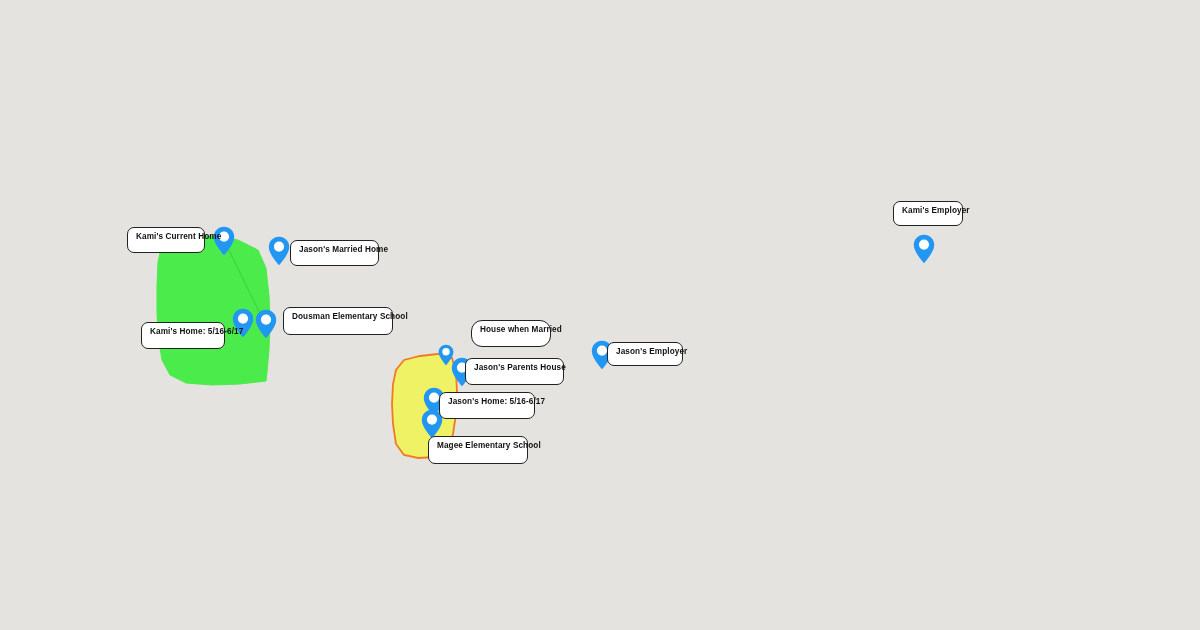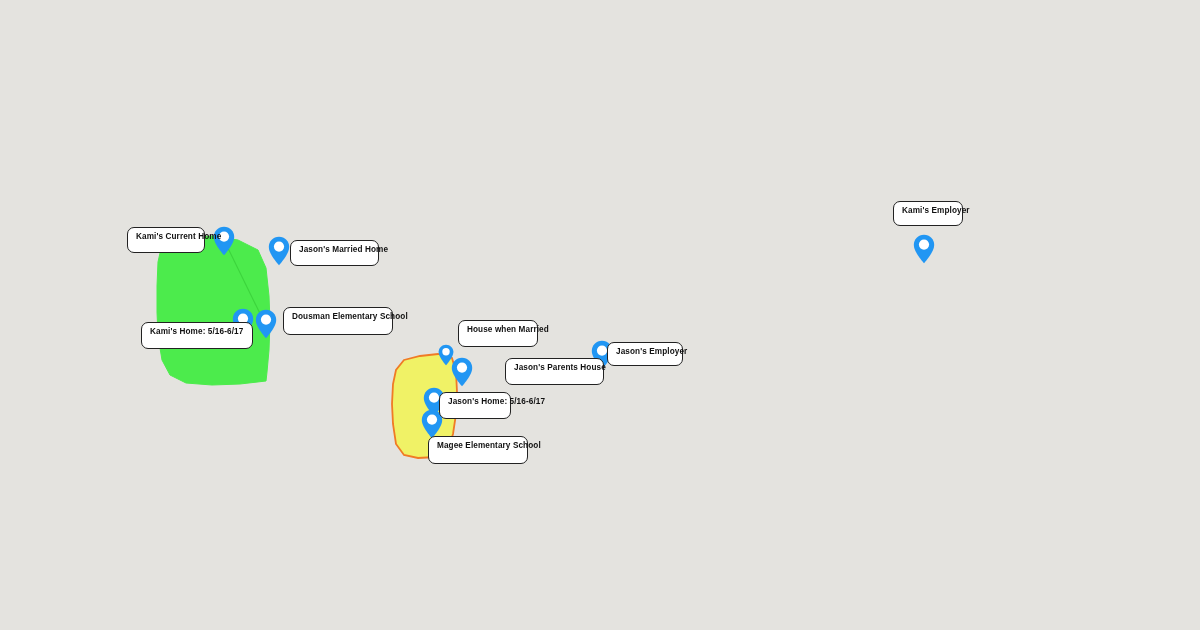--- a/index.html
+++ b/index.html
@@ -124,22 +124,22 @@
   </div>
   <div class="map-pin" style="left:913px;top:234px;">
     <svg viewBox="0 0 22 30" width="22" height="30">
       <path d="M11 0.8 C5.2 0.8 0.8 5.2 0.8 11 C0.8 18.3 11 29.2 11 29.2 C11 29.2 21.2 18.3 21.2 11 C21.2 5.2 16.8 0.8 11 0.8 Z" fill="#2196f3"></path>
       <circle cx="11" cy="10.6" r="5.1" fill="#ffffff"></circle>
     </svg>
   </div>
 
   <div class="map-label tall" style="left:127px;top:227px;width:78px;height:26px;">Kami's Current Home</div>
   <div class="map-label tall" style="left:290px;top:240px;width:89px;height:26px;">Jason's Married Home</div>
-  <div class="map-label tall" style="left:141px;top:322px;width:112px;height:27px;">Kami's Home: 5/16-6/17</div>
+  <div class="map-label tall" style="left:141px;top:322px;width:84px;height:27px;">Kami's Home: 5/16-6/17</div>
   <div class="map-label tall" style="left:283px;top:307px;width:110px;height:28px;">Dousman Elementary School</div>
-  <div class="map-label tall" style="left:458px;top:320px;width:80px;height:27px;">House when Married</div>
-  <div class="map-label tall" style="left:465px;top:358px;width:99px;height:27px;margin-left:40px;">Jason's Parents House</div>
-  <div class="map-label tall" style="left:439px;top:392px;width:72px;height:27px;">Jason's Home: 5/16-6/17</div>
+  <div class="map-label tall" style="left:471px;top:320px;width:80px;height:27px;border-radius:11px;">House when Married</div>
+  <div class="map-label tall" style="left:465px;top:358px;width:99px;height:27px;">Jason's Parents House</div>
+  <div class="map-label tall" style="left:439px;top:392px;width:96px;height:27px;">Jason's Home: 5/16-6/17</div>
   <div class="map-label tall" style="left:428px;top:436px;width:100px;height:28px;">Magee Elementary School</div>
   <div class="map-label" style="left:607px;top:342px;width:76px;height:24px;">Jason's Employer</div>
   <div class="map-label" style="left:893px;top:201px;width:70px;height:25px;">Kami's Employer</div>
 
 </div>
 
 </body></html>

